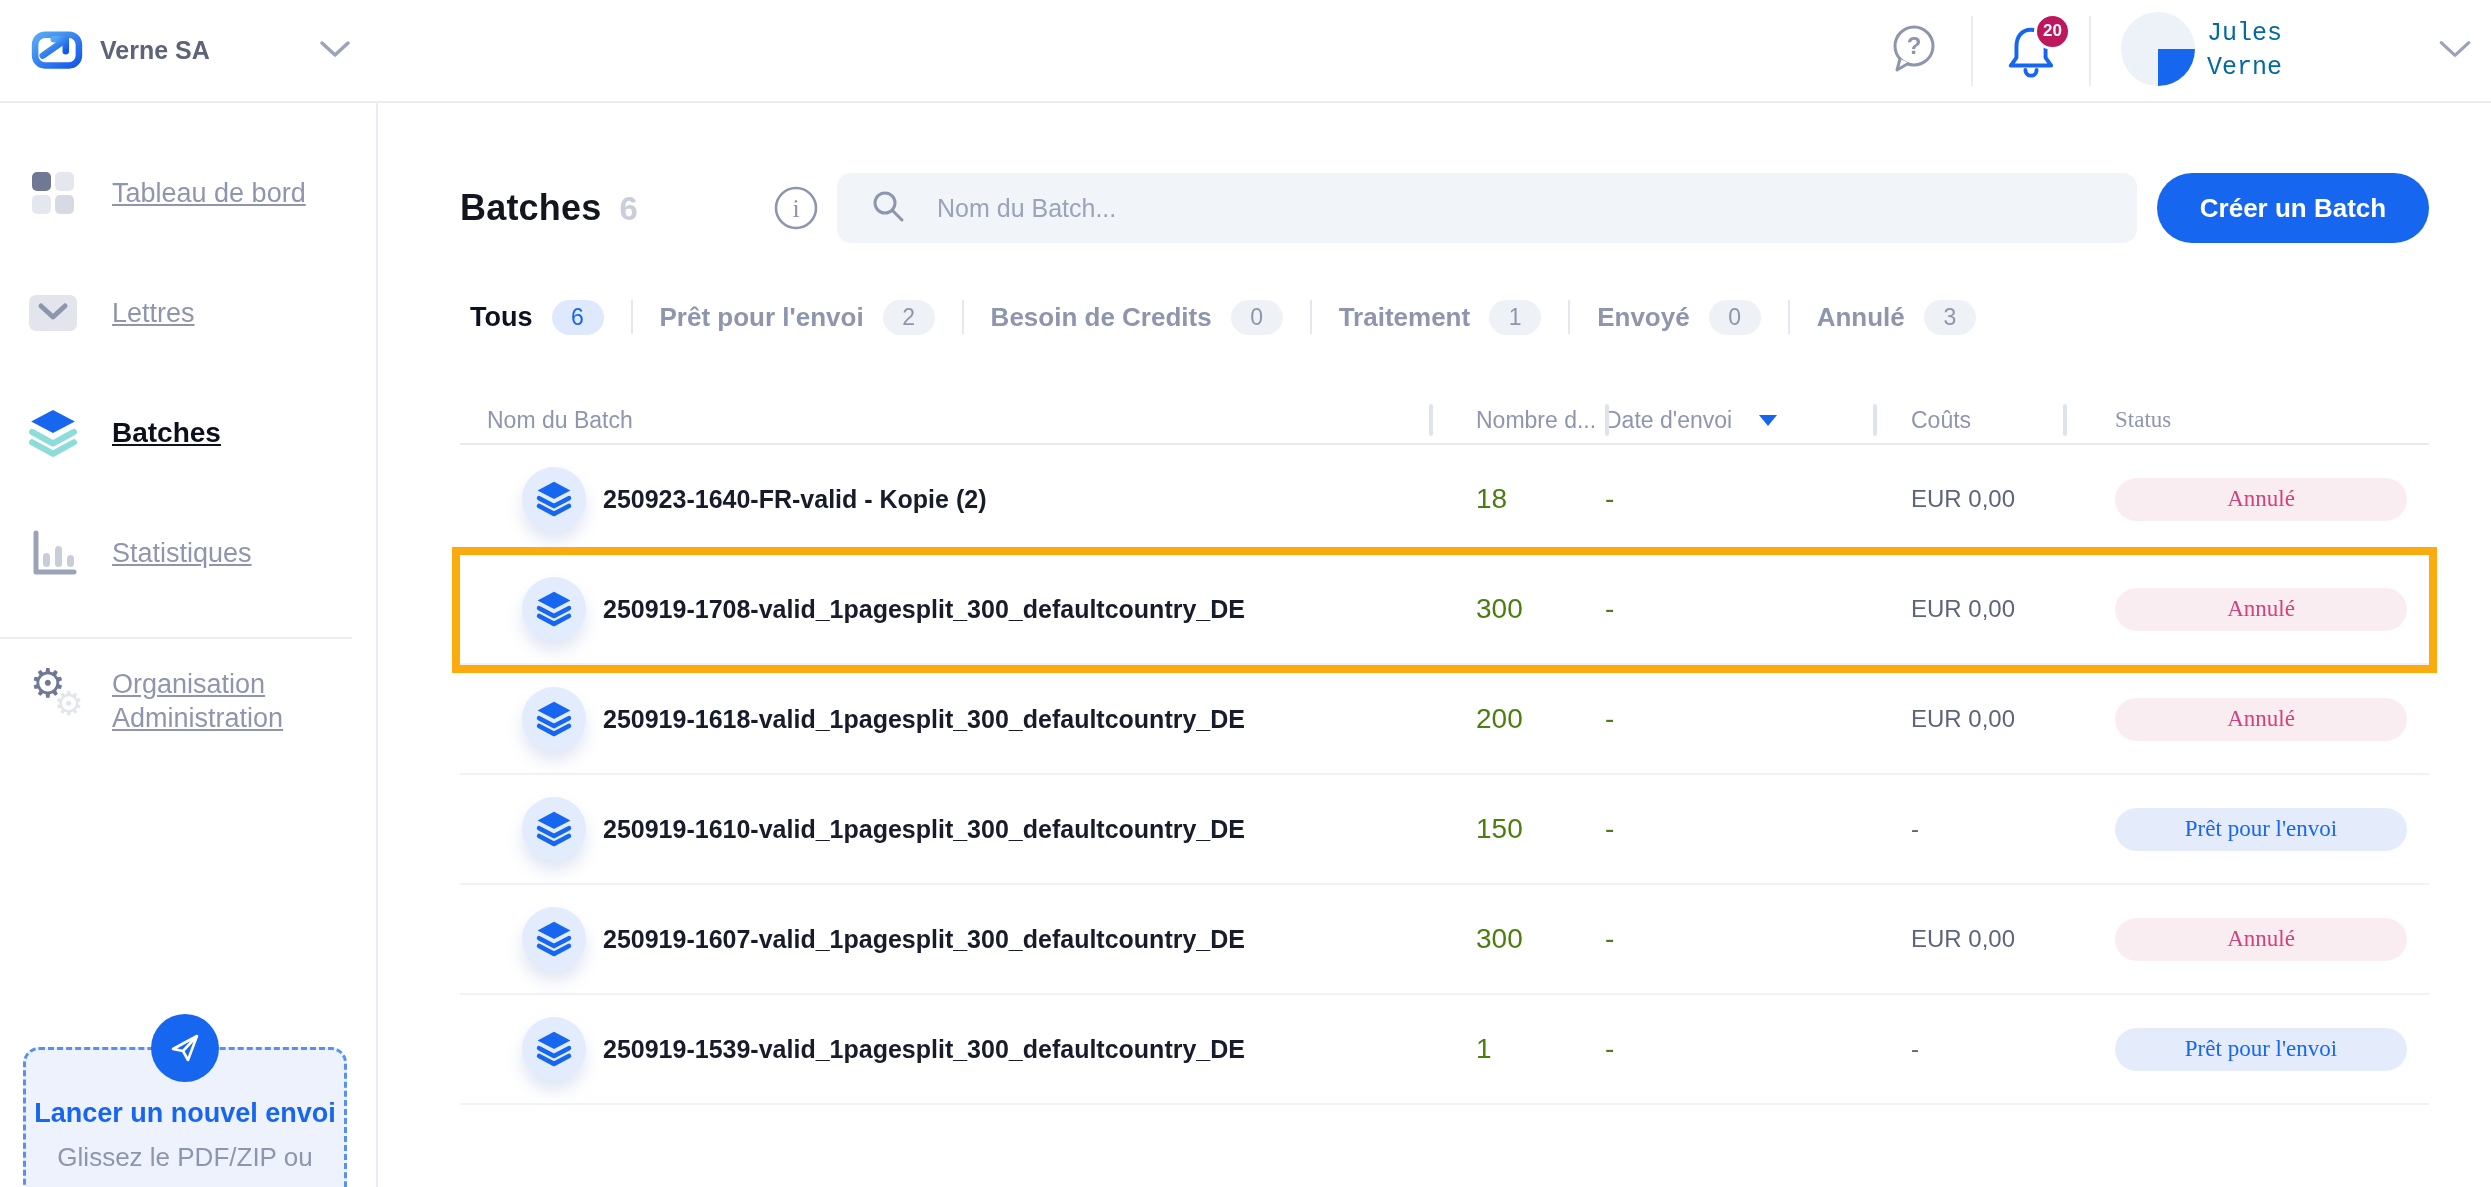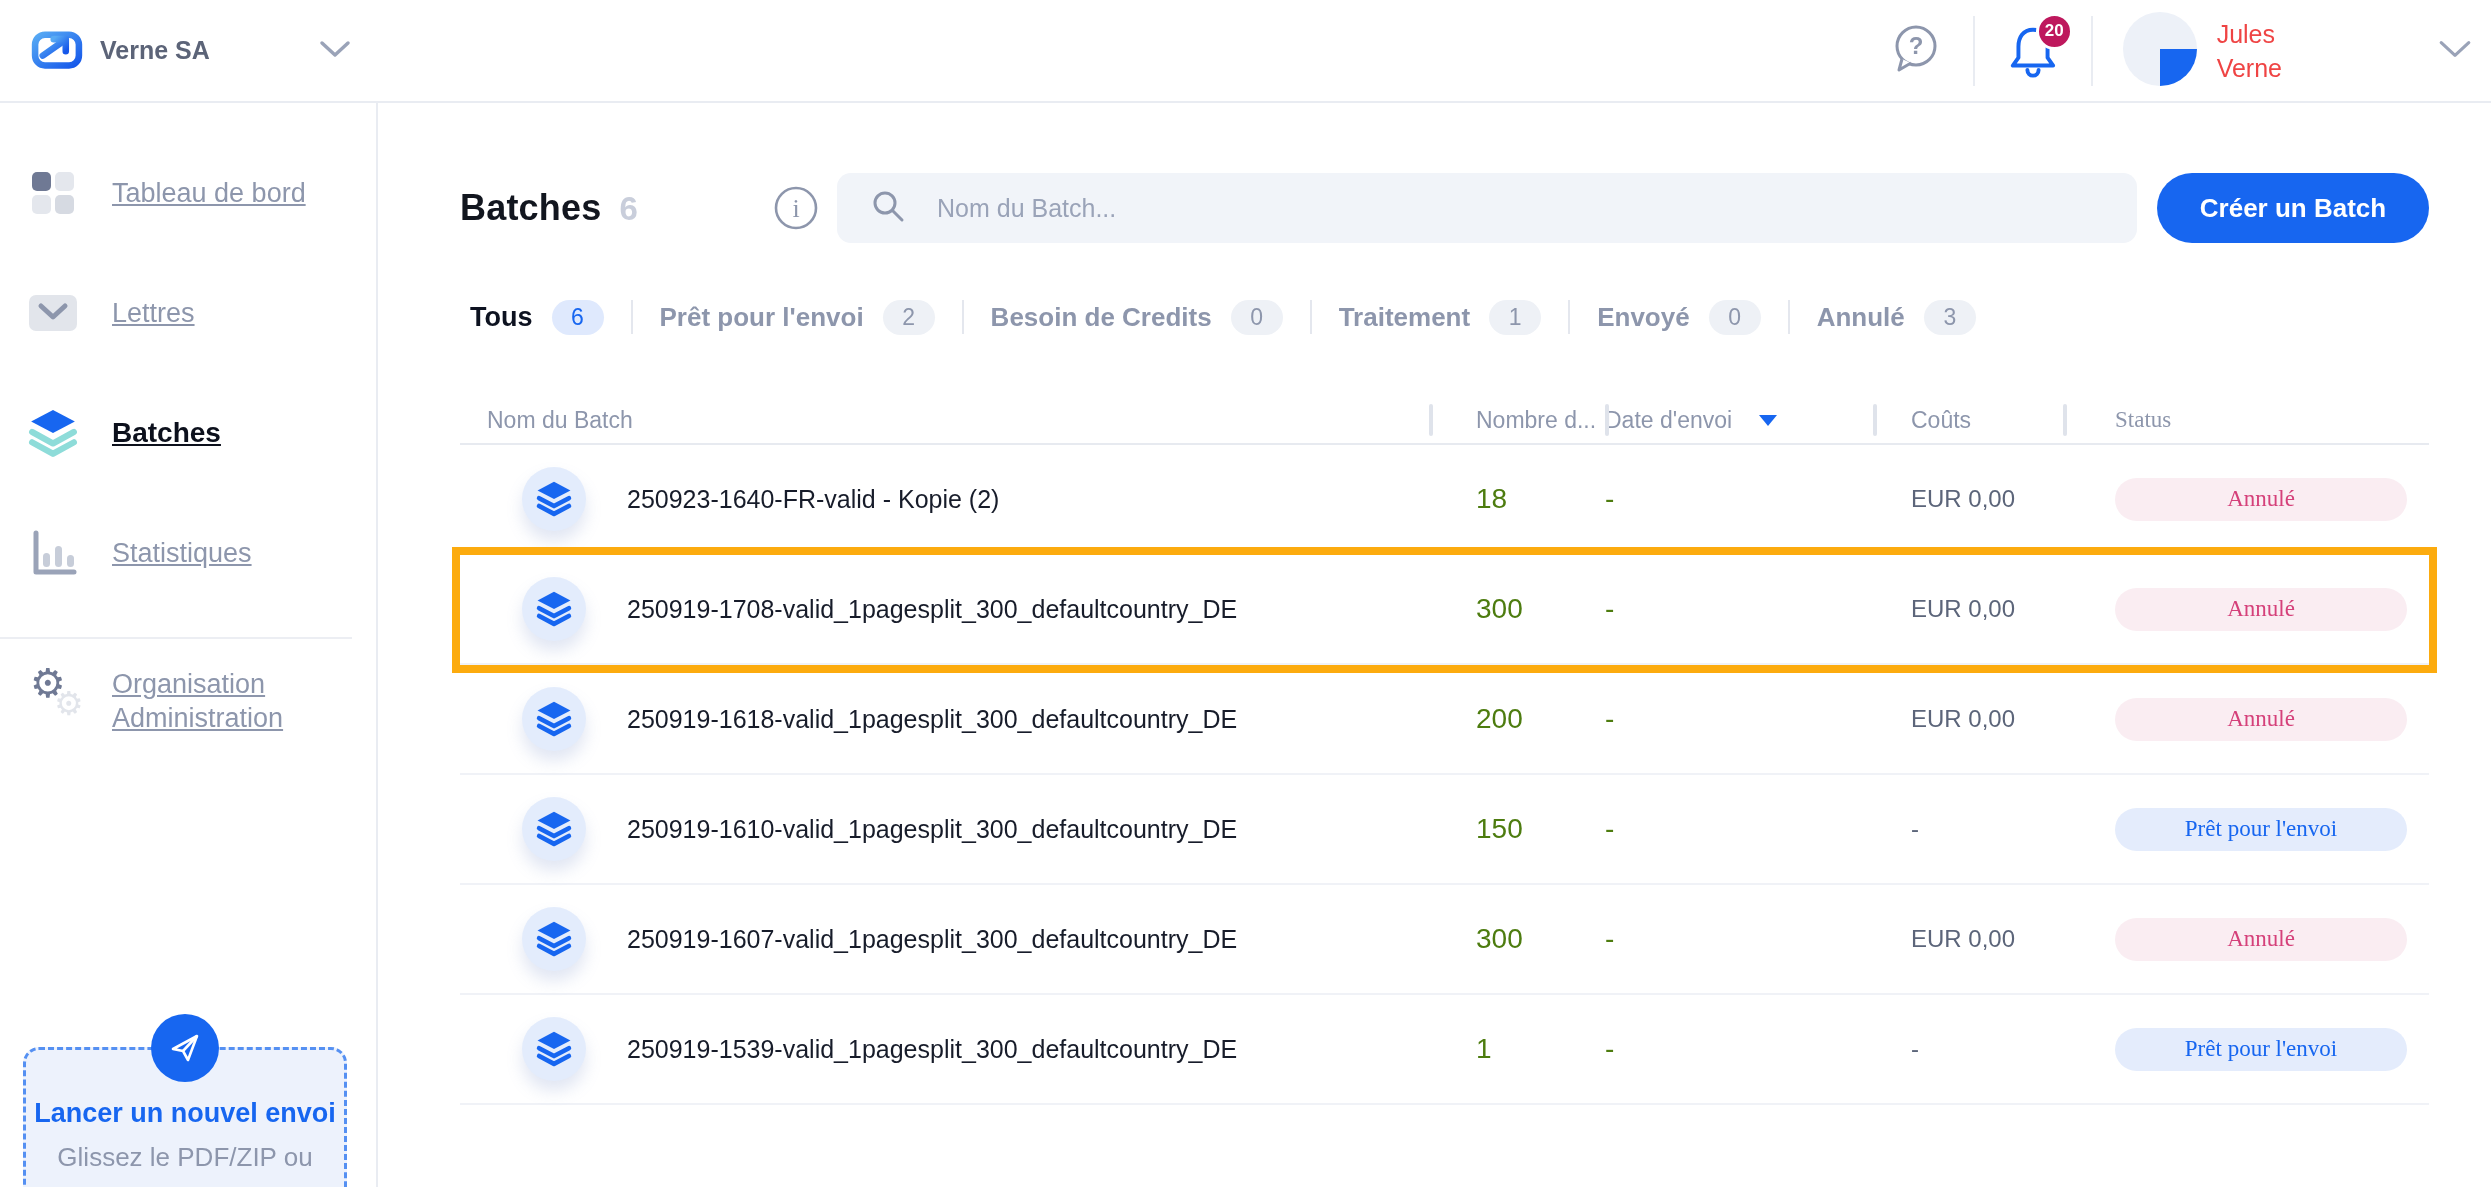--- a/index.html
+++ b/index.html
@@ -15,21 +15,21 @@
   .brand { width:378px; display:flex; align-items:center; padding-left:30px; }
   .brand-name { margin-left:16px; font-size:25px; font-weight:700; color:#5c6478; }
   .brand-chevron { margin-left:auto; margin-right:26px; }
 
   .topbar-right { margin-left:auto; display:flex; align-items:center; padding-right:18px; }
   .v-div { width:2px; height:70px; background:#e9ecf2; margin:0 30px; }
   .bell-wrap { position:relative; width:56px; height:56px; }
   .notif-badge { position:absolute; top:-10px; right:-12px; width:37px; height:37px; border-radius:50%;
     background:#be185d; color:#fff; font-size:17px; font-weight:700; display:flex; align-items:center;
     justify-content:center; border:3px solid #fff; }
-  .user-name { margin-left:20px; font-size:25px; color:#ef4444; line-height:34px; }
+  .user-name { margin-left:12px; font-size:25px; color:#0369a1; line-height:34px;font-family:Liberation Mono, monospace; }
   .user-chevron { margin-left:155px; }
 
   
   .sidebar { position:absolute; top:103px; left:0; width:378px; bottom:0;
     border-right:2px solid #e9ecf2; background:#fff; z-index:4; }
   .nav { list-style:none; padding-top:54px; }
   .nav-item { display:flex; align-items:center; padding-left:28px; height:72px; margin-bottom:48px; cursor:pointer; }
   .nav-icon { width:50px; height:50px; display:flex; align-items:center; justify-content:center; flex:none; }
   .nav-label { margin-left:34px; font-size:27px; color:#8d96ac; font-weight:500;text-decoration:underline; }
   .nav-item.active .nav-label { color:#0c101c; font-weight:700; font-size:28px; }
@@ -86,21 +86,21 @@
     content:''; position:absolute; left:0; top:50%; transform:translateY(-50%);
     width:4px; height:32px; background:#dfe3eb; border-radius:2px; }
   .sort-caret { margin-left:27px; width:0; height:0;
     border-left:9px solid transparent; border-right:9px solid transparent; border-top:11px solid #1766f0; }
 
   .trow { display:flex; align-items:center; height:110px; border-bottom:2px solid #f0f2f7; background:#fff; }
   .trow.highlighted { outline:8px solid #fcab0e; position:relative; z-index:2; }
   .row-icon-circle { width:64px; height:64px; margin-left:35px; border-radius:50%; background:#e3ecfc;
     display:flex; align-items:center; justify-content:center; flex:none;
     box-shadow:0 10px 16px rgba(120,140,200,0.22); }
-  .row-name { margin-left:41px; font-size:25px; font-weight:400; color:#171c2a; white-space:nowrap;
+  .row-name { margin-left:17px; font-size:25px; font-weight:700; color:#171c2a; white-space:nowrap;
     overflow:hidden; text-overflow:ellipsis; }
   .row-count, .row-date { font-size:28px; color:#4d7c0f; }
   .row-cost { font-size:24px; color:#5c657a; }
   .status-badge { width:292px; height:43px; border-radius:21.5px; display:flex; align-items:center;
     justify-content:center; font-size:23px; }
   .badge-cancelled { background:#faedf2; color:#d5407a; }
   .badge-ready { background:#e4ecfc; color:#1766f0; }
 </style>
 </head>
 <body>

